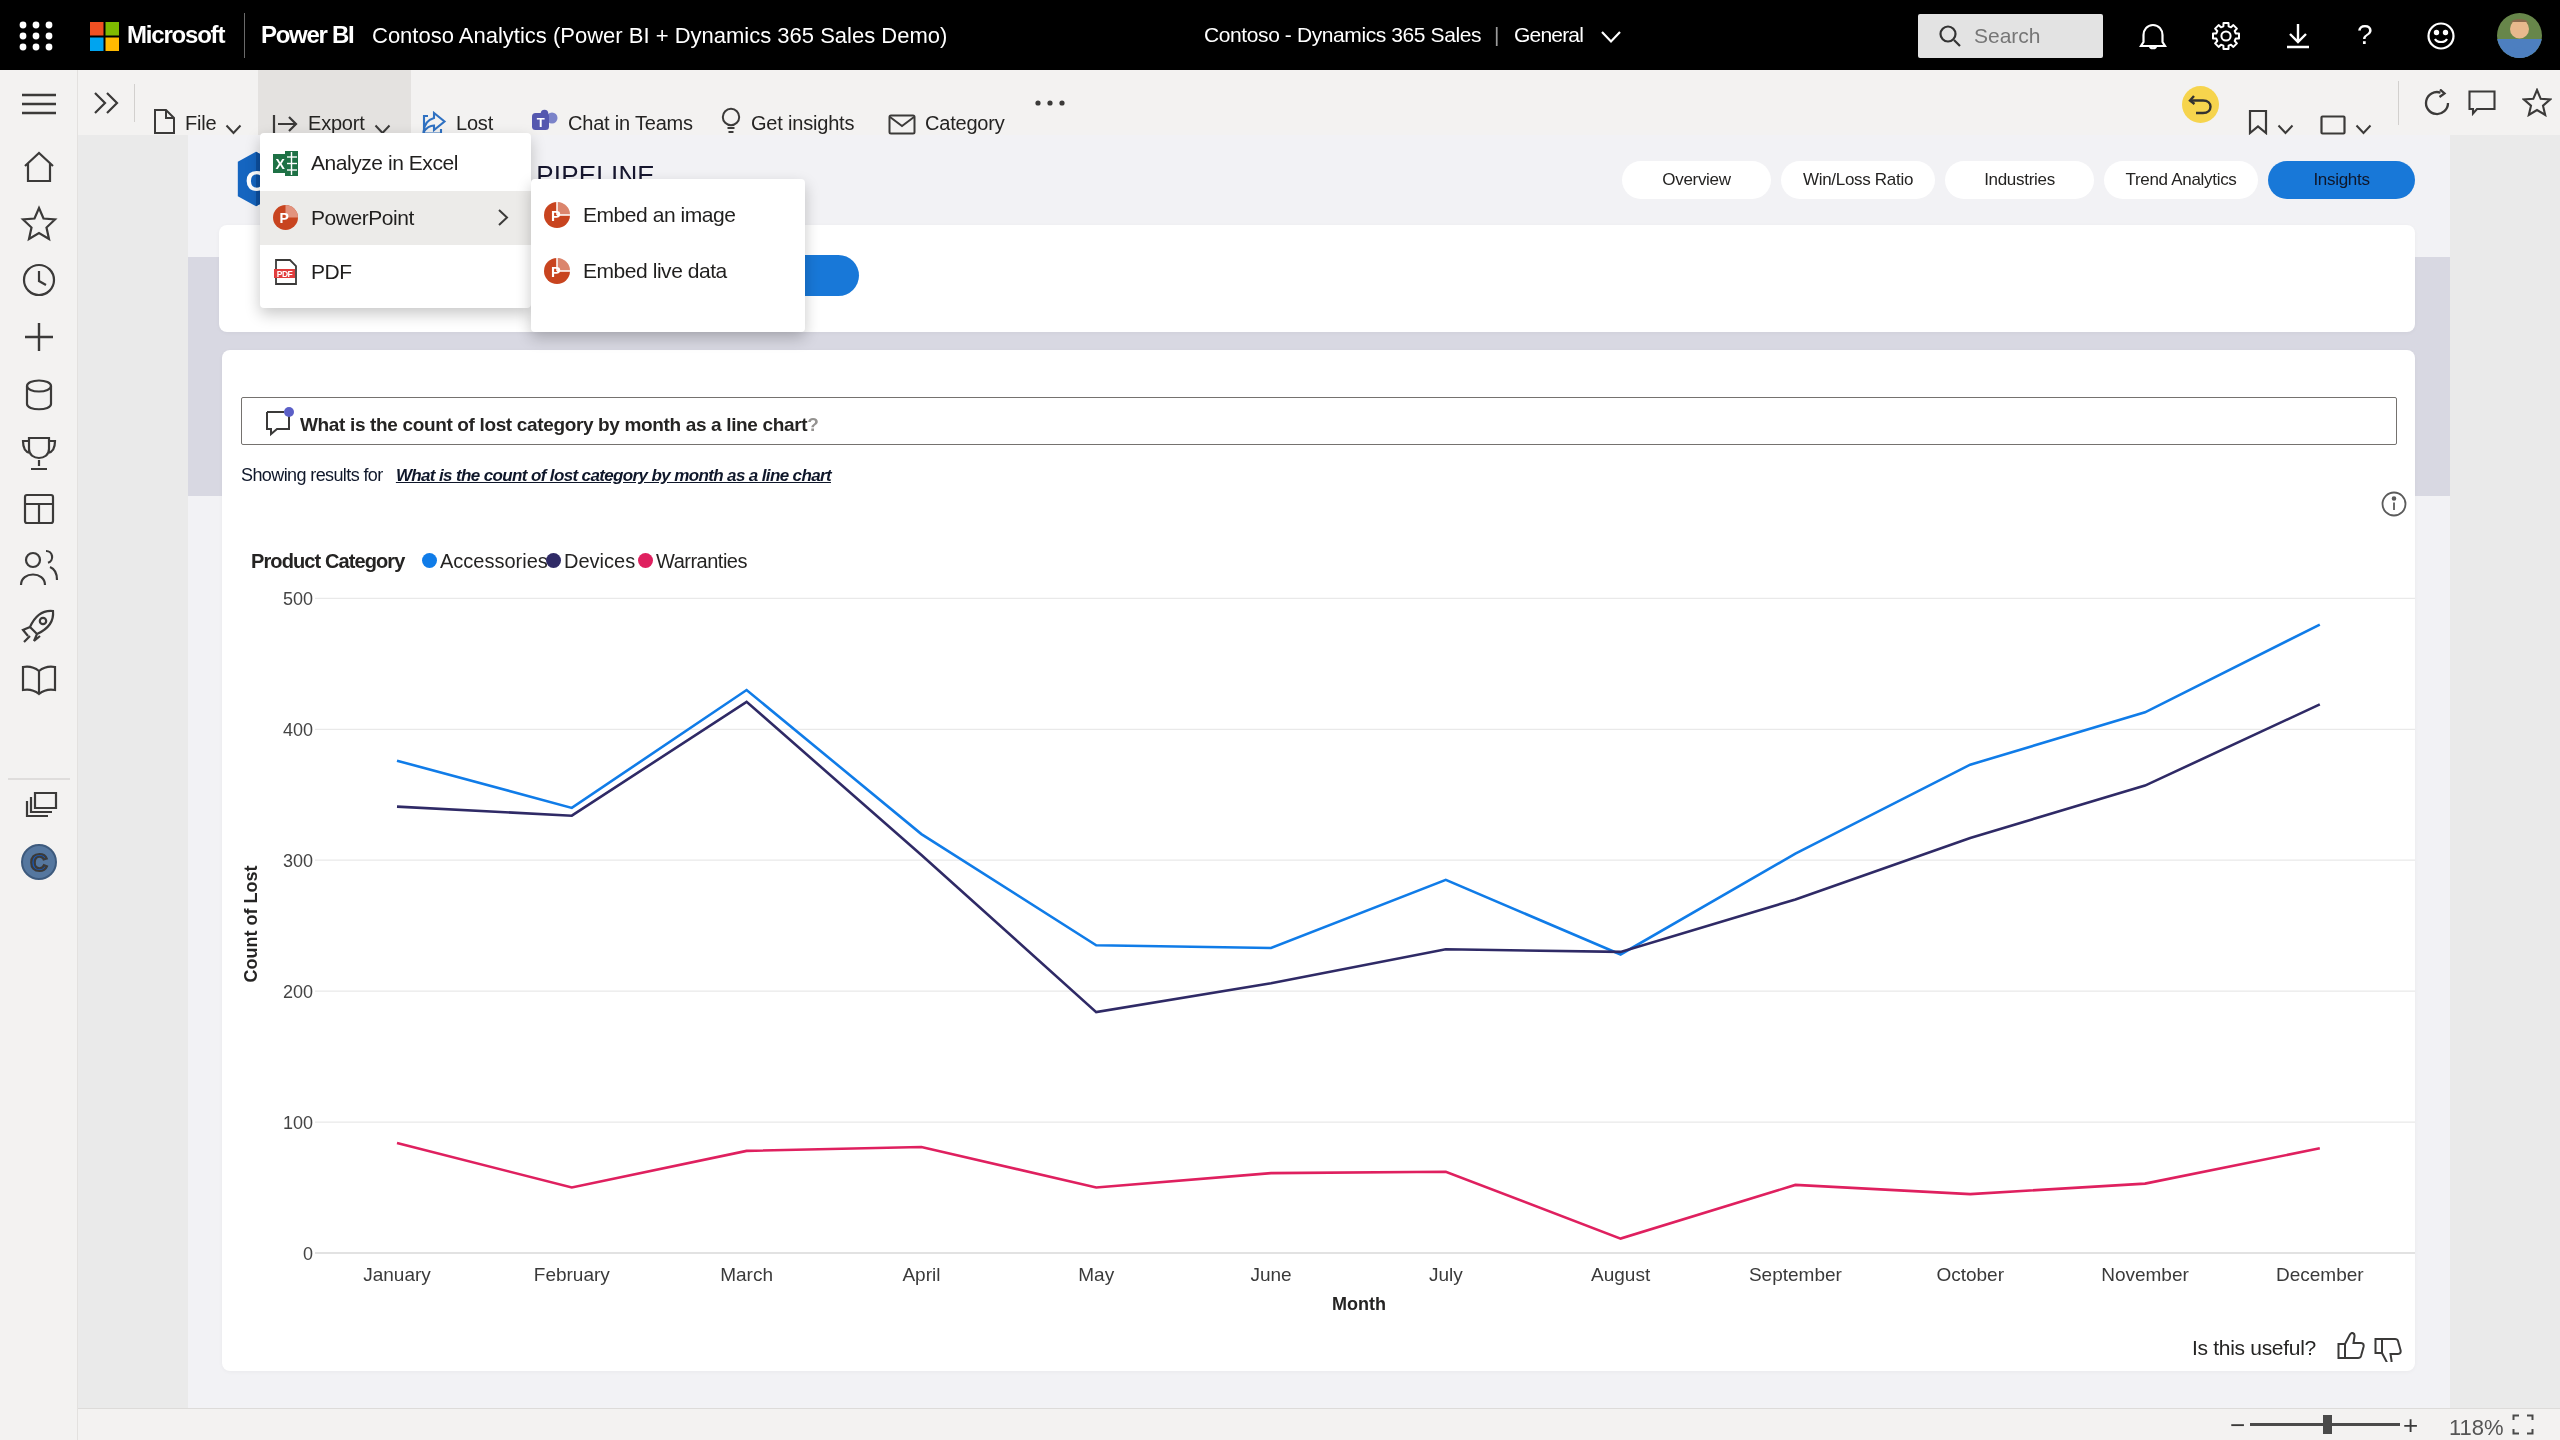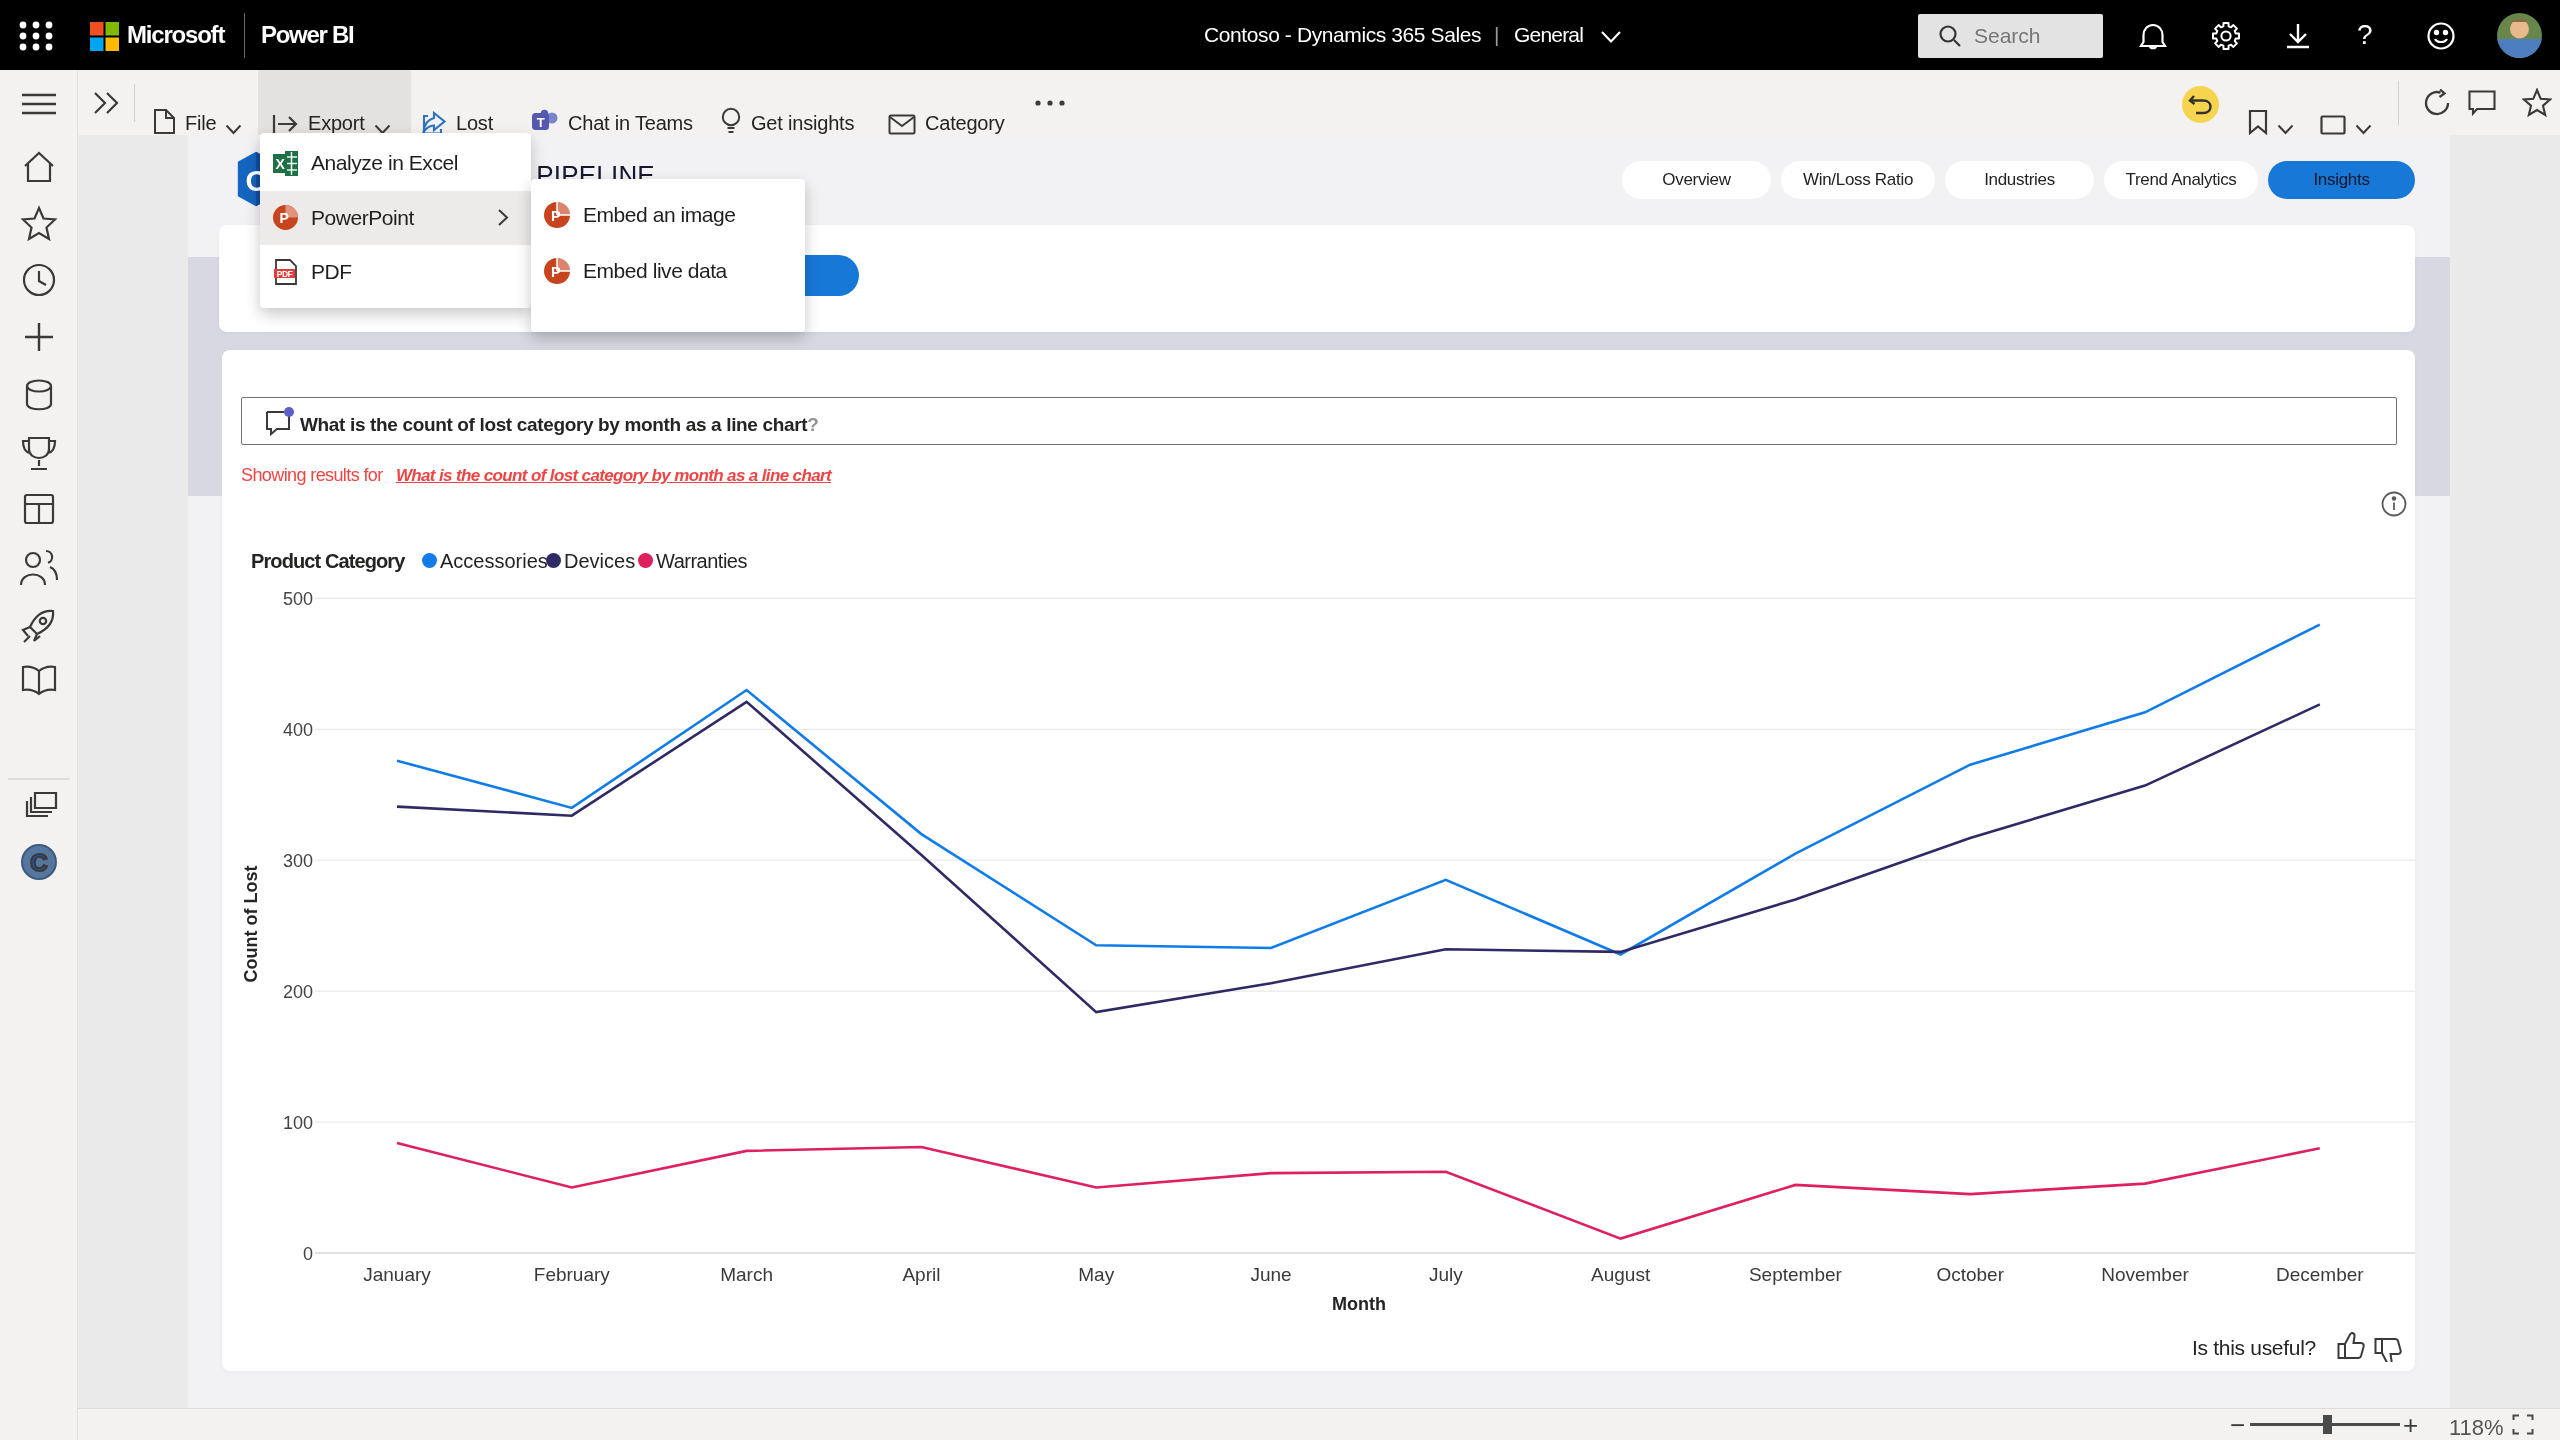--- a/index.html
+++ b/index.html
@@ -13,21 +13,21 @@
 #mainbg{position:absolute;left:78px;top:135px;width:2482px;height:1273px;background:#eaeaea}
 #canvas{position:absolute;left:188px;top:135px;width:2262px;height:1273px;background:#f2f2f5}
 #stripe{position:absolute;left:188px;top:257px;width:2262px;height:239px;background:#d8d8e2}
 .card{position:absolute;background:#fff;border-radius:8px;box-shadow:0 1px 4px rgba(0,0,0,.04)}
 .pill{position:absolute;top:161px;height:38px;border-radius:19px;background:#fff;color:#252423;font-size:17px;letter-spacing:-.3px;display:flex;align-items:center;justify-content:center}
 #title{position:absolute;left:444px;top:160px;font-size:26px;color:#16162e;letter-spacing:.2px;z-index:3}
 #qacard{left:222px;top:350px;width:2193px;height:1021px}
 #qbox{position:absolute;left:19px;top:47px;width:2156px;height:48px;border:1.4px solid #75726f;border-radius:2px}
 #qtext{position:absolute;left:78px;top:64px;font-size:19px;font-weight:bold;color:#252423;letter-spacing:-.35px}
 #qtext .q{color:#949290}
-#showing{position:absolute;left:19px;top:115px;font-size:18px;color:#ef4444;letter-spacing:-.6px}
+#showing{position:absolute;left:19px;top:115px;font-size:18px;color:#0f172a;letter-spacing:-.6px}
 #showing .lnk{font-style:italic;font-weight:bold;text-decoration:underline;font-size:17px;letter-spacing:-.63px}
 .lg{position:absolute;top:200px;font-size:20px;color:#252423;white-space:nowrap}
 .dot{position:absolute;top:203px;width:15px;height:15px;border-radius:50%}
 #useful{position:absolute;left:1970px;top:986px;font-size:21px;color:#252423;letter-spacing:-.3px}
 #menu1{position:absolute;left:260px;top:133px;width:271px;height:175px;background:#fff;border-radius:4px;box-shadow:0 6px 15px rgba(0,0,0,.22);z-index:10}
 #menu2{position:absolute;left:531px;top:179px;width:274px;height:153px;background:#fff;border-radius:4px;box-shadow:0 6px 15px rgba(0,0,0,.22);z-index:11}
 .mrow{position:absolute;left:0;width:100%;height:54px;display:flex;align-items:center;font-size:21px;color:#201f1e;letter-spacing:-.45px}
 .mrow svg{margin-left:13px;margin-right:13px}
 #botbar{position:absolute;left:78px;top:1408px;width:2482px;height:32px;background:#f3f2f1;border-top:1px solid #dddbd9;color:#444}
 </style></head>
@@ -49,20 +49,21 @@
   </svg>
   <svg class="abs" style="left:90px;top:22px" width="29" height="29">
     <rect x="0" y="0" width="13.5" height="13.5" fill="#f25022"></rect>
       <rect x="15.5" y="0" width="13.5" height="13.5" fill="#7fba00"></rect>
       <rect x="0" y="15.5" width="13.5" height="13.5" fill="#00a4ef"></rect>
       <rect x="15.5" y="15.5" width="13.5" height="13.5" fill="#ffb900"></rect>
   </svg>
   <div class="t1" style="left:127px;top:21px;font-weight:bold;font-size:24px;letter-spacing:-1.2px">Microsoft</div>
   <div class="abs" style="left:244px;top:13px;width:1px;height:45px;background:#6a6a6a"></div>
   <div class="t1" style="left:261px;top:21px;font-weight:bold;font-size:24px;letter-spacing:-1.3px">Power BI</div>
+  <div class="t1" style="left:372px;font-size:22px;letter-spacing:0">Contoso Analytics (Power BI + Dynamics 365 Sales Demo)</div>
   <div class="t1" style="left:1204px;font-size:21px;letter-spacing:-.4px">Contoso - Dynamics 365 Sales</div>
   <div class="t1" style="left:1494px;font-size:21px;color:#9a9a9a">|</div>
   <div class="t1" style="left:1514px;font-size:21px;letter-spacing:-.8px">General</div>
   <svg class="abs" style="left:1600px;top:30px" width="22" height="14" fill="none" stroke="#fff" stroke-width="2.2">
       <path d="M2 2 L11 11.5 L20 2"></path>
     </svg>
   <div class="abs" style="left:1918px;top:14px;width:185px;height:44px;background:#e3e3e3;border-radius:2px">
     <svg class="abs" style="left:20px;top:10px" width="24" height="24" fill="none" stroke="#333" stroke-width="2.2">
         <circle cx="10" cy="10" r="7.5"></circle>
         <path d="M16 16 L22 22"></path>

